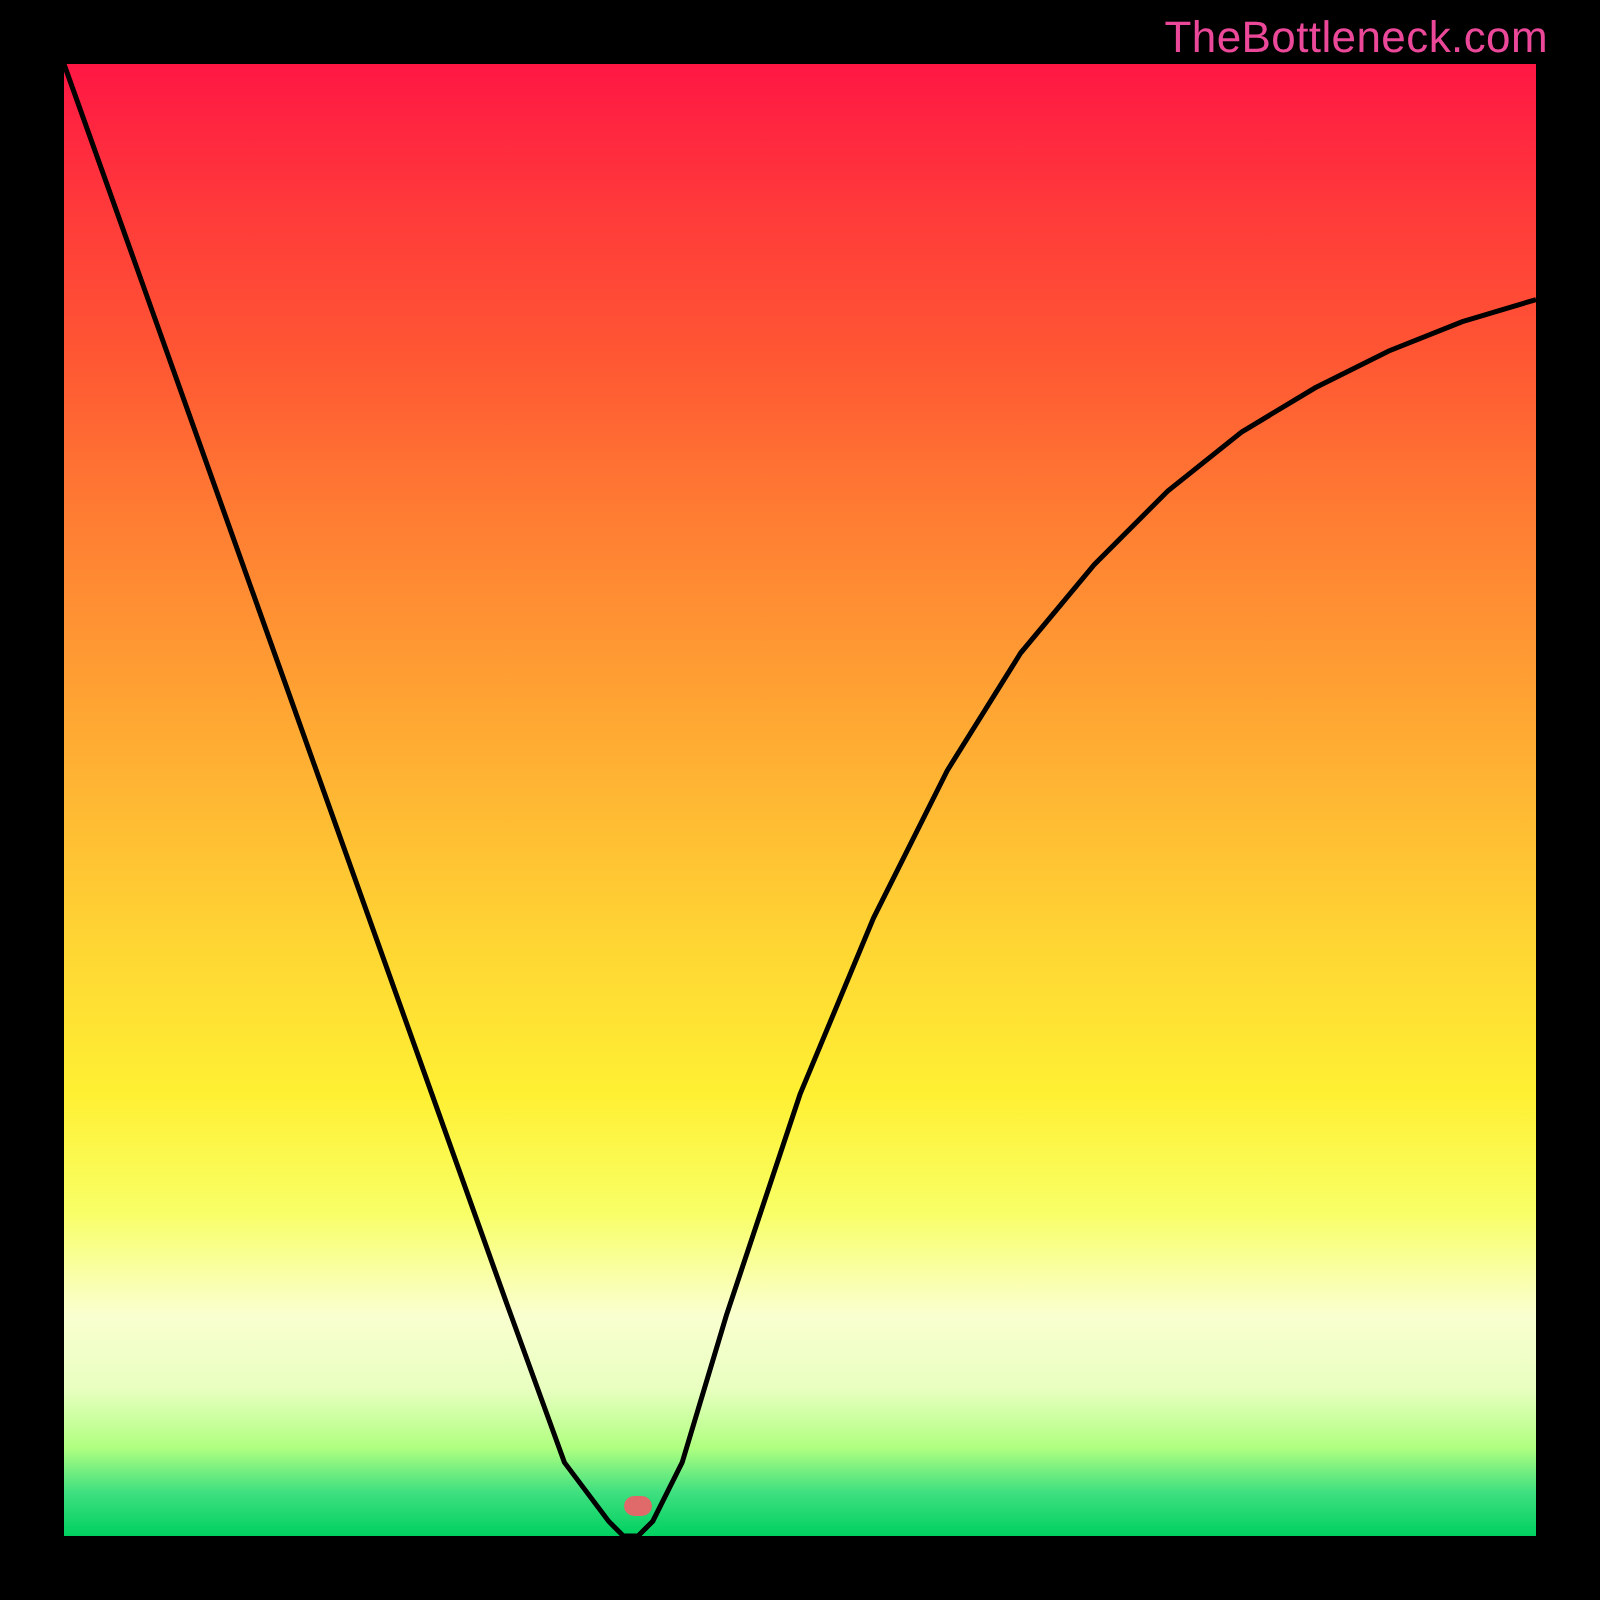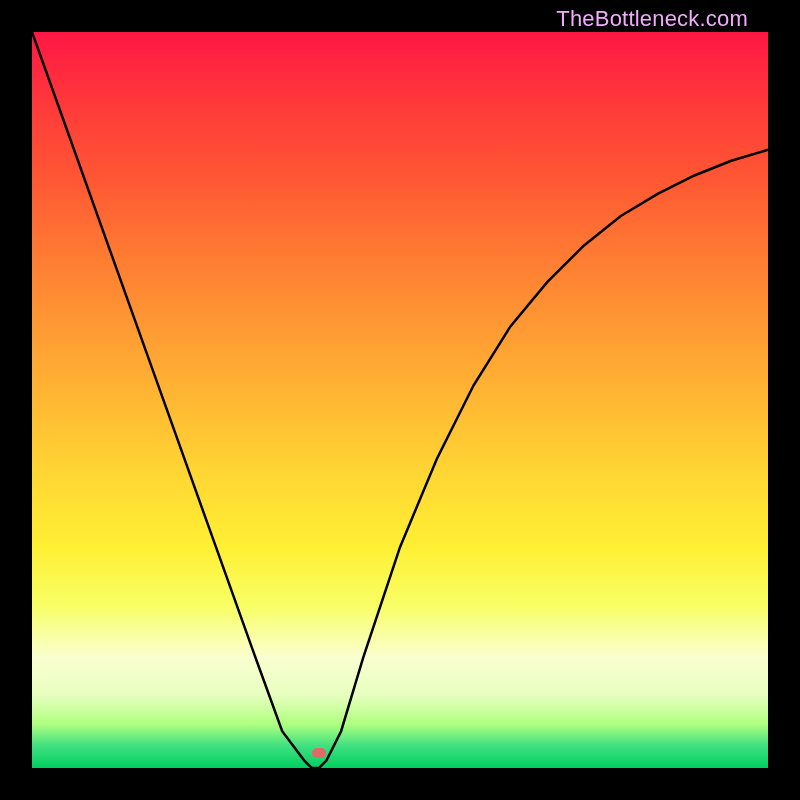--- a/index.html
+++ b/index.html
@@ -29,22 +29,22 @@
       #faffd0 85%,
       #e8ffc0 90%,
       #b0ff80 94%,
       #40e080 97%,
       #00d060 100%
     );
   }
   .attribution {
     position: absolute;
     top: 6px;
-    right: 52px;
-    color: #f0abfc;
+    right: 26px;
+    color: #ec4899;
     font-size: 22px;
     font-weight: 500;
     letter-spacing: 0.2px;
   }
   svg.curve {
     position: absolute;
     top: 32px;
     left: 32px;
     width: 736px;
     height: 736px;

